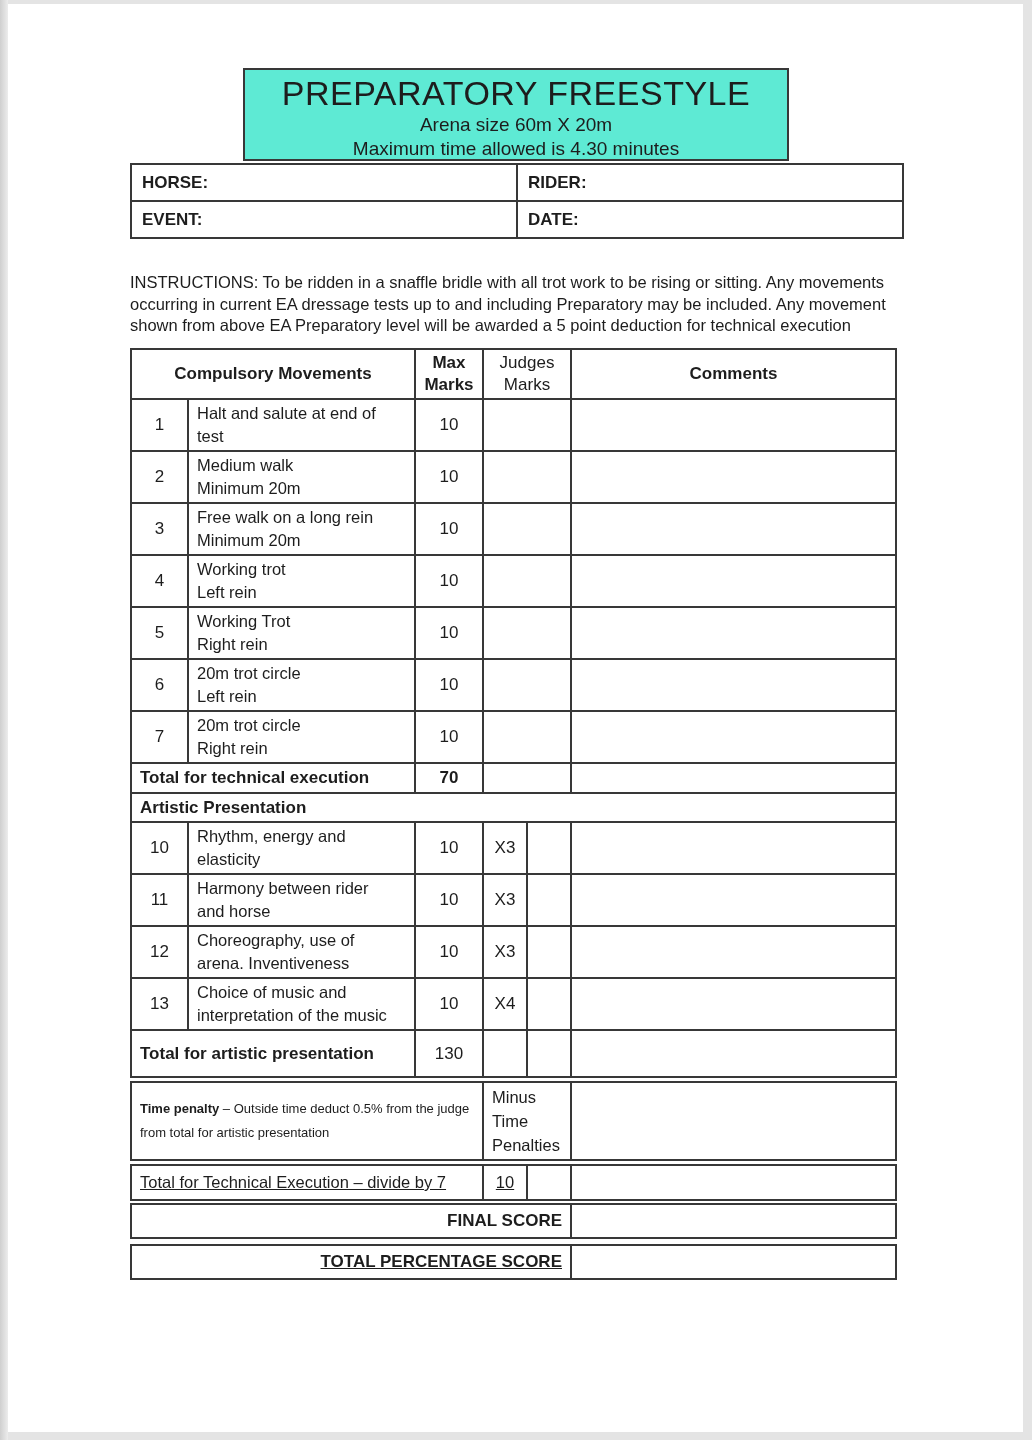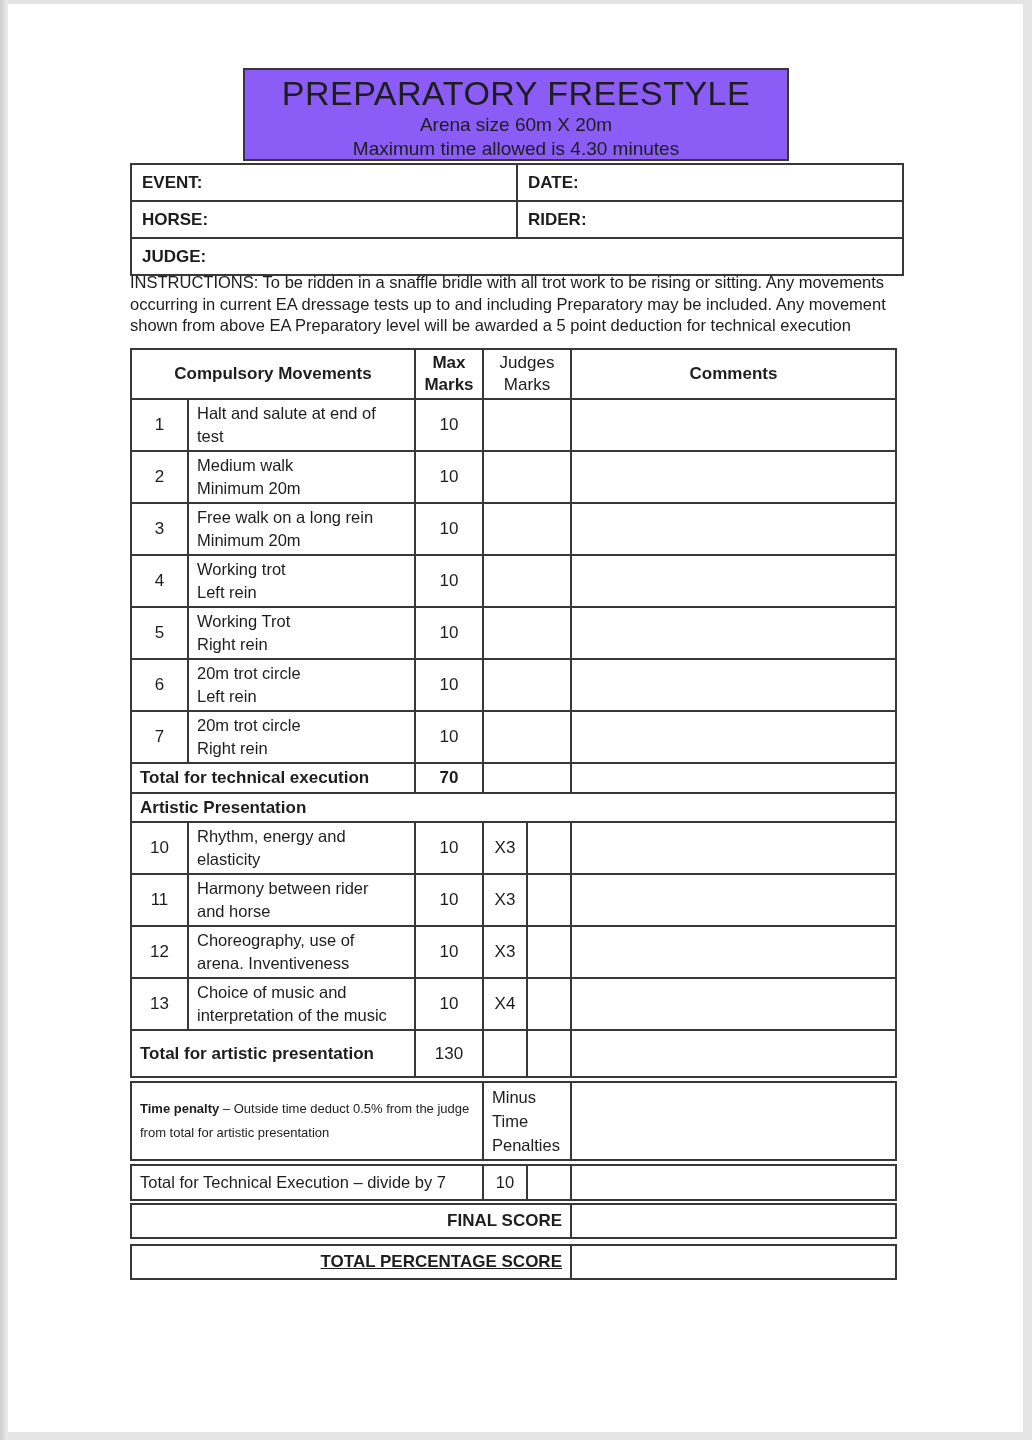--- a/index.html
+++ b/index.html
@@ -21,21 +21,21 @@
     background:linear-gradient(to right,#cfcfcf,#ececec);
   }
 
   
   .title-box {
     position:absolute; left:235px; top:64px;
     width:546px; height:93px;
     border:2px solid #383838;
     box-sizing:border-box;
     text-align:center;
-    background:#8b5cf6;
+    background:#5eead4;
   }
   .title-box .title { font-size:34px; line-height:40px; margin-top:3px; letter-spacing:0.5px; }
   .title-box .subtitle { font-size:19px; line-height:24px; }
 
   
   .info-table {
     position:absolute; left:122px; top:159px;
     width:772px;
     border-collapse:collapse; table-layout:fixed;
   }
@@ -76,21 +76,21 @@
 
   .head td { line-height:22px; padding-top:1px; padding-bottom:1px; }
   td.desc { padding-left:10px; font-size:16.5px; }
   td.desc div { line-height:23px; }
   .row-total td { height:24px; }
   .row-artistic-head td { height:23px; padding-left:10px; }
   td.label-cell { padding-left:10px; }
   .row-tp td { line-height:24px; vertical-align:middle; }
   td.tp-label { padding:3px 10px; font-size:13px; }
   td.tp-minus { padding:3px 6px; font-size:16.5px; }
-  .row-div td { height:29px; font-size:16.5px; }
+  .row-div td { height:29px; font-size:16.5px;text-decoration:underline; }
   td.div-label { padding-left:10px; white-space:nowrap; }
   .row-score td { height:28px; }
   td.score-label { padding-right:10px; }
 </style>
 </head>
 <body>
 
 <div class="edge-shade"></div>
 
 <div class="page">
@@ -101,29 +101,26 @@
     <div class="subtitle">Maximum time allowed is 4.30 minutes</div>
   </div>
 
   <table class="info-table">
     <colgroup>
         <col style="width:386px">
         <col style="width:386px">
       </colgroup>
     <tbody>
         <tr>
-      <td>EVENT:</td>
-      <td>DATE:</td>
-    </tr>
-    <tr>
       <td>HORSE:</td>
       <td>RIDER:</td>
     </tr>
     <tr>
-      <td colspan="2">JUDGE:</td>
+      <td>EVENT:</td>
+      <td>DATE:</td>
     </tr>
   </tbody>
     </table>
 
   <div class="instructions">INSTRUCTIONS: To be ridden in a snaffle bridle with all trot work to be rising or sitting. Any movements occurring in current EA dressage tests up to and including Preparatory may be included. Any movement shown from above EA Preparatory level will be awarded a 5 point deduction for technical execution</div>
 
   <div class="tables">
 
     <table class="sheet">
       <colgroup>

